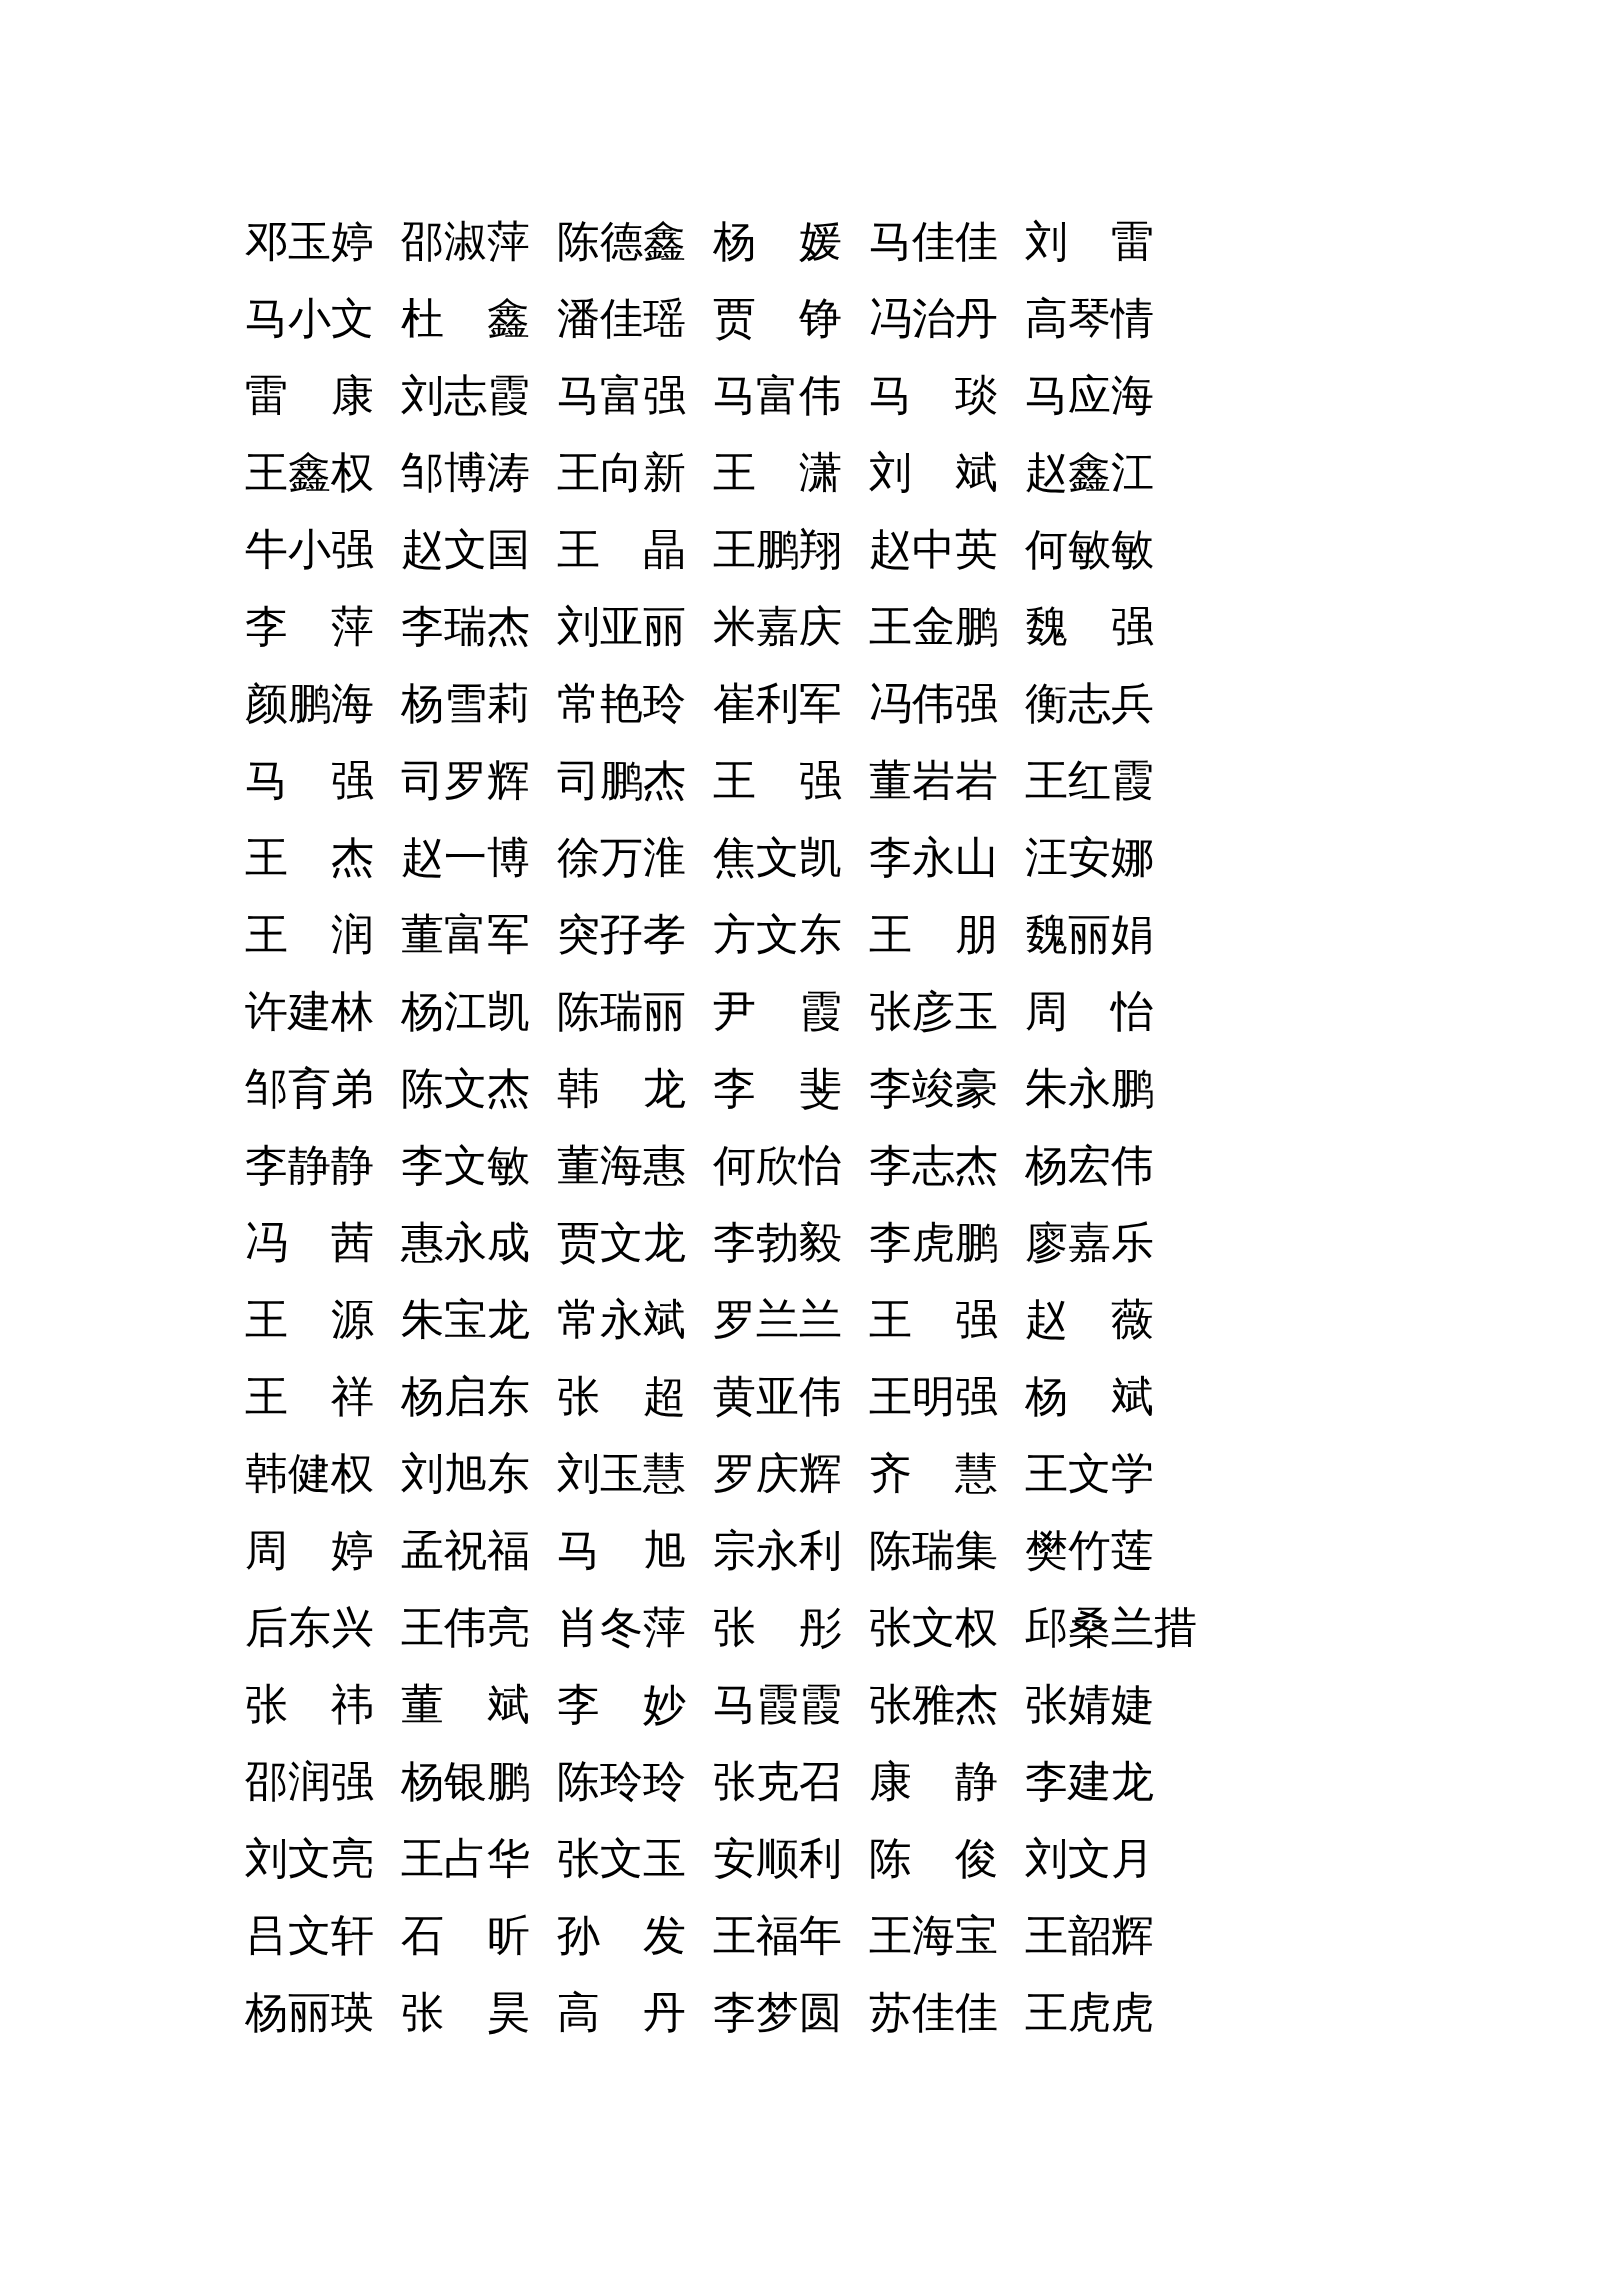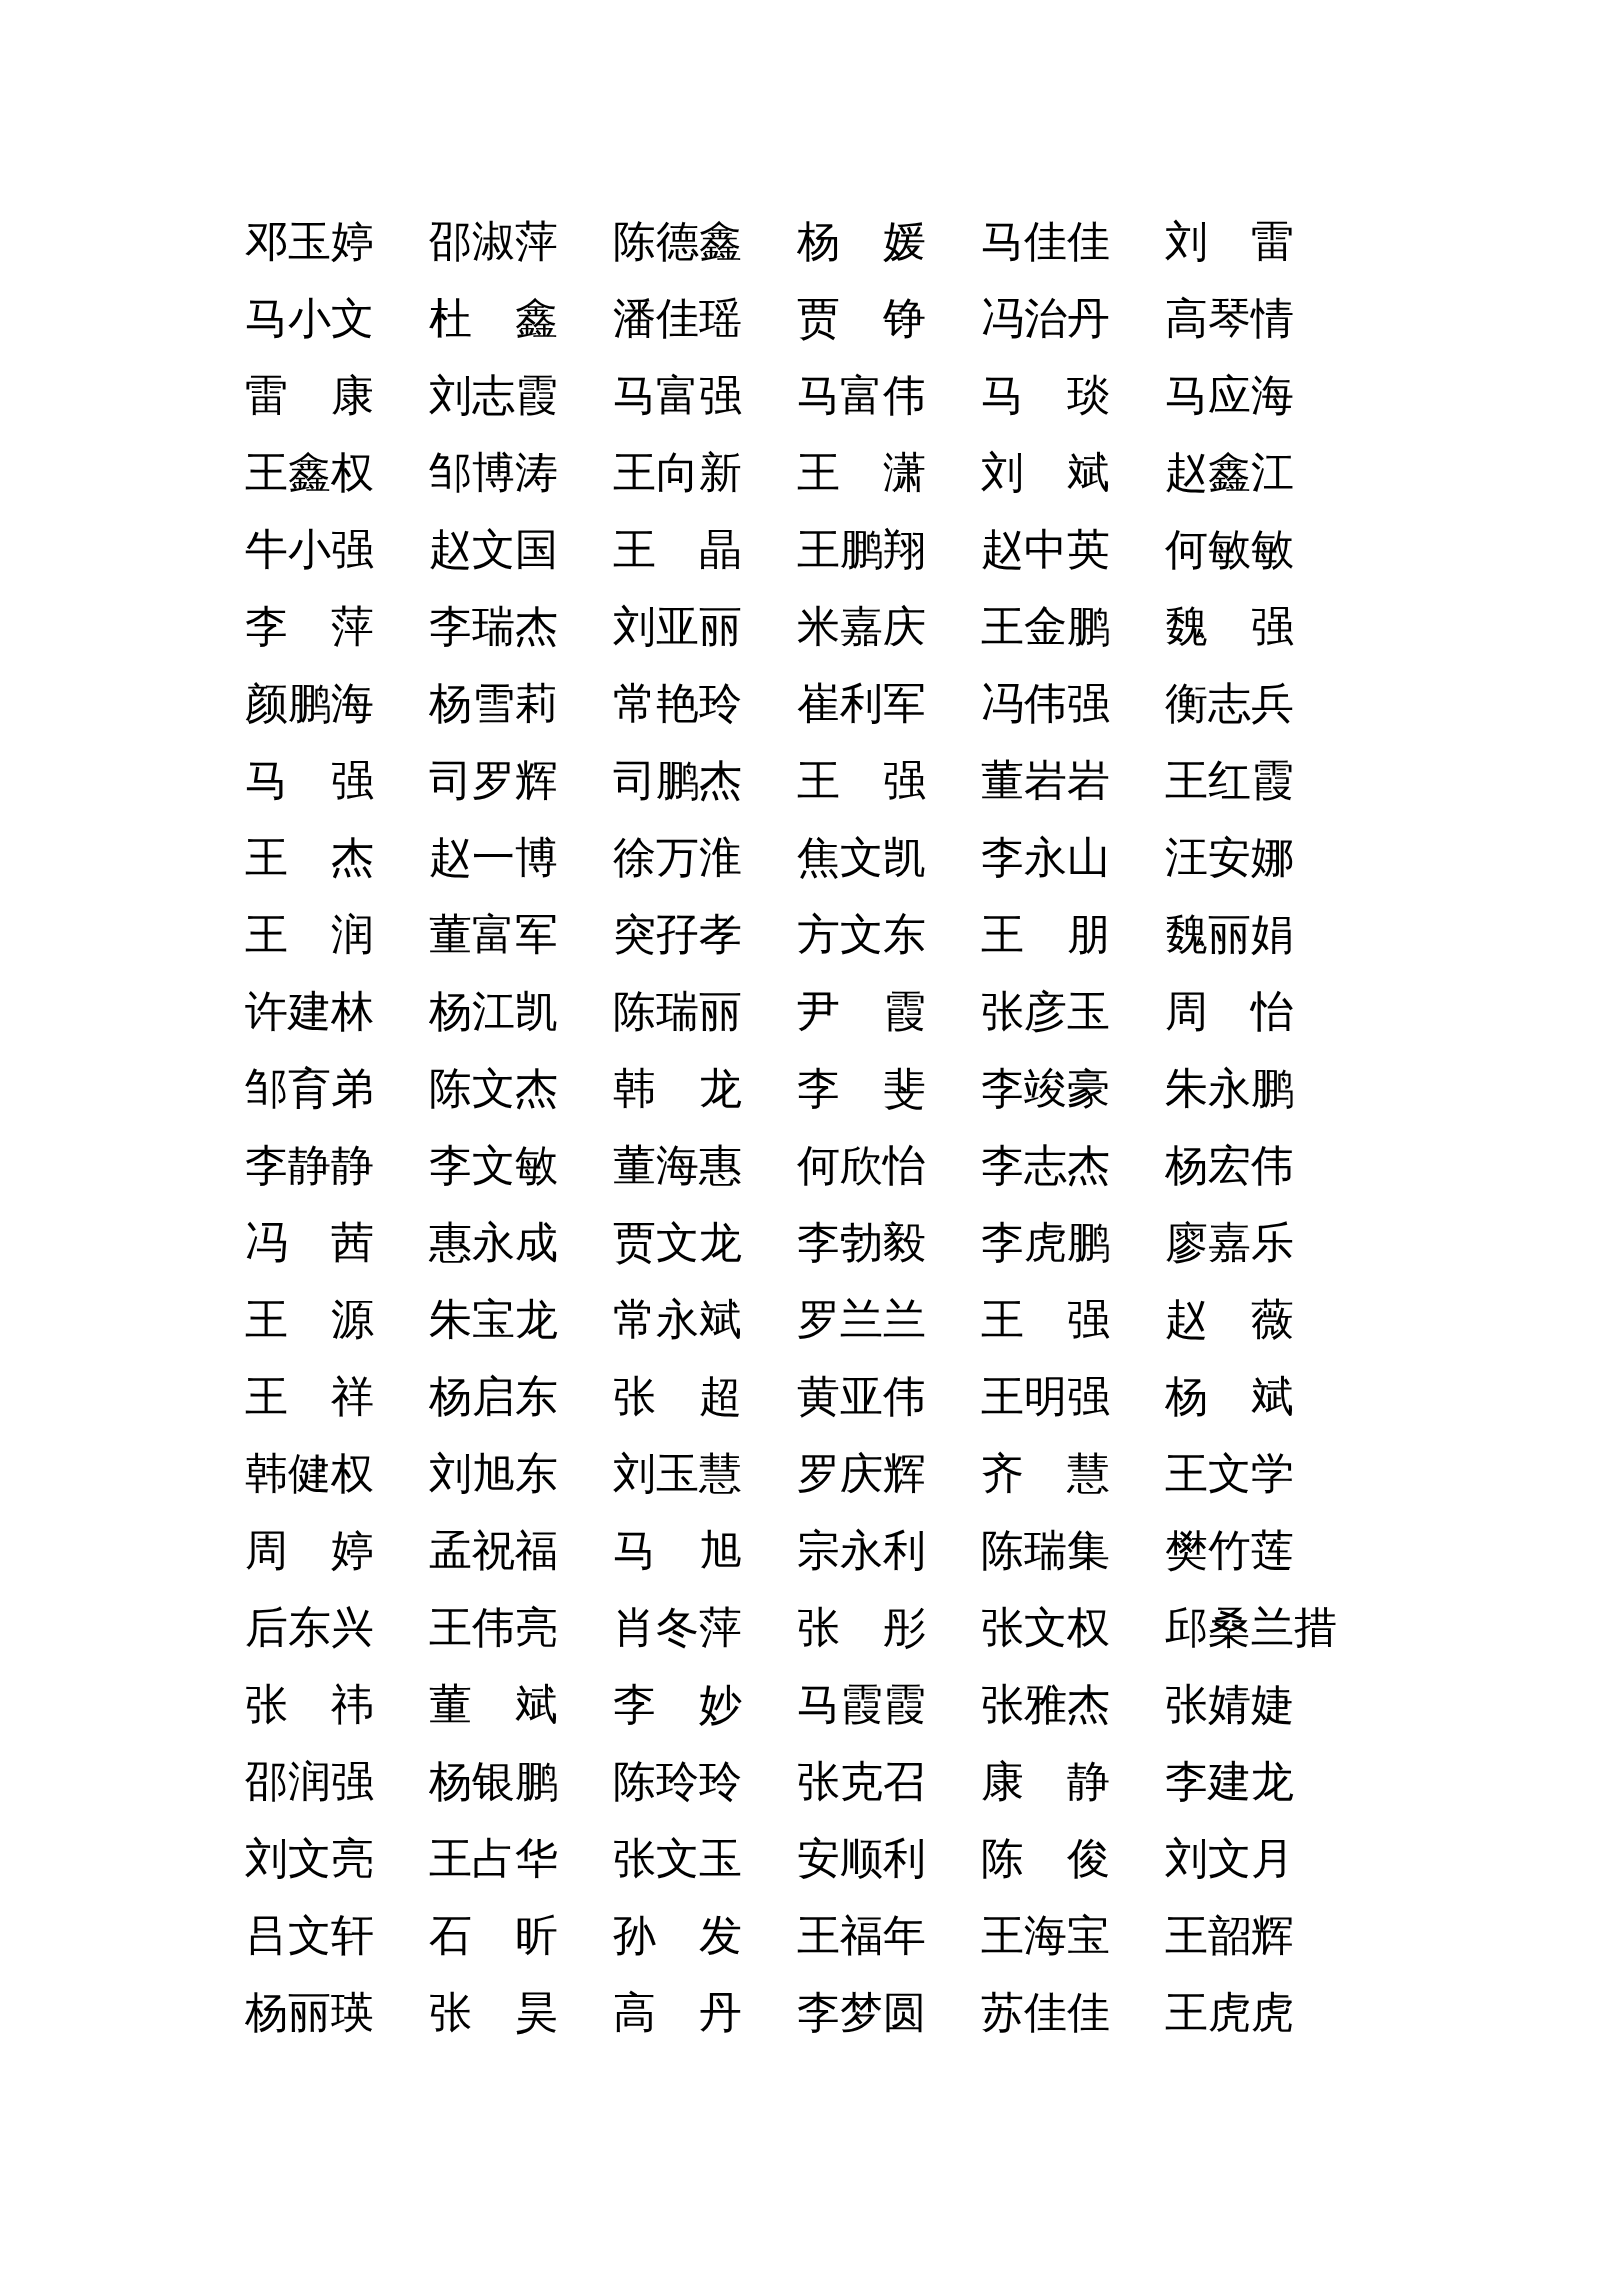--- a/index.html
+++ b/index.html
@@ -12,21 +12,21 @@
     width: 1623px;
     height: 2295px;
     background: #ffffff;
     overflow: hidden;
     font-family: "DejaVu Serif", serif;
     color: #000000;
   }
   .name-grid {
     display: grid;
     grid-template-columns: repeat(6, 130px);
-    column-gap: 54px;
+    column-gap: 26px;
     grid-auto-rows: 77px;
     align-items: center;
     padding: 203px 0 0 245px;
     box-sizing: border-box;
   }
   .name-cell {
     display: block;
     width: 130px;
     font-size: 43px;
     line-height: 1;

